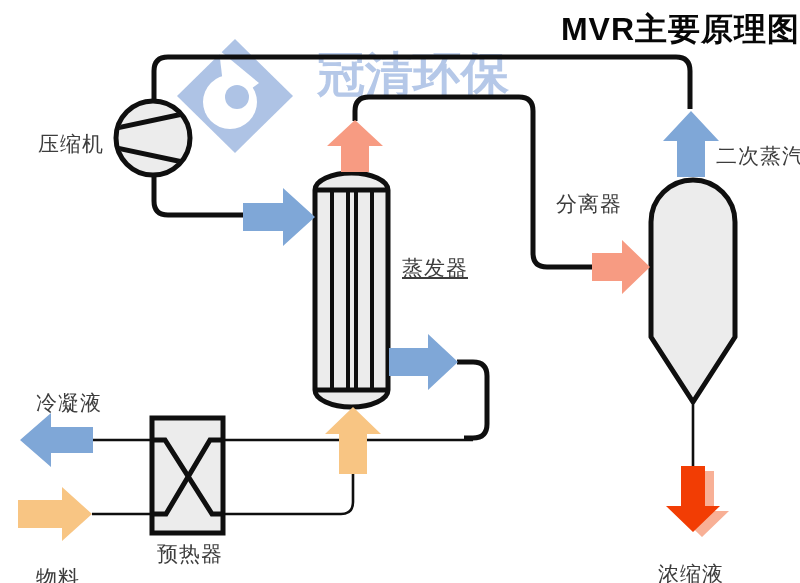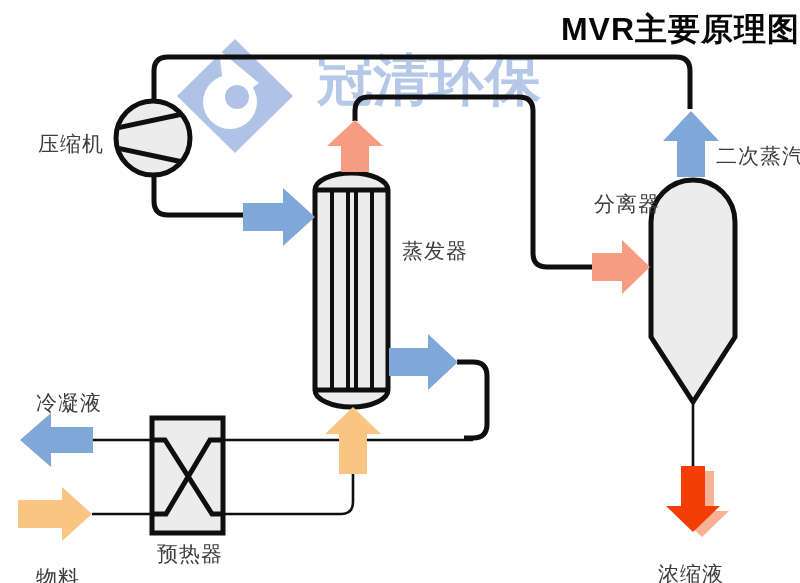--- a/index.html
+++ b/index.html
@@ -6,28 +6,28 @@
   #stage{
     position:relative;width:800px;height:583px;background:#ffffff;overflow:hidden;
     font-family:"Liberation Sans","DejaVu Sans",sans-serif;
   }
   .abs{position:absolute;}
   #title{
     left:0;top:8px;width:800px;text-align:right;
     font-size:32px;font-weight:bold;color:#070707;letter-spacing:1px;
   }
   #watermark-text{
-    left:317px;top:46px;font-size:56px;font-weight:bold;
+    left:317px;top:46px;font-size:48px;font-weight:bold;
     color:#b5c8e8;letter-spacing:0px;white-space:nowrap;line-height:1.2;
   }
   .lbl{font-size:21px;color:#3d3d3d;white-space:nowrap;letter-spacing:1px;}
   #lbl-compressor{left:38px;top:130px;}
   #lbl-heating-steam{left:204px;top:166px;}
-  #lbl-evaporator{left:402px;top:237px;}
-  #lbl-separator{left:594px;top:190px;}
+  #lbl-evaporator{left:402px;top:254px;text-decoration:underline;}
+  #lbl-separator{left:556px;top:190px;}
   #lbl-secondary-steam{left:716px;top:142px;}
   #lbl-condensate{left:36px;top:389px;text-align:center;}
   #lbl-feed{left:36px;top:516px;margin-top:48px;}
   #lbl-preheater{left:157px;top:540px;text-align:right;}
   #lbl-concentrate{left:658px;top:560px;}
   svg{display:block;}
 </style>
 </head>
 <body>
 

